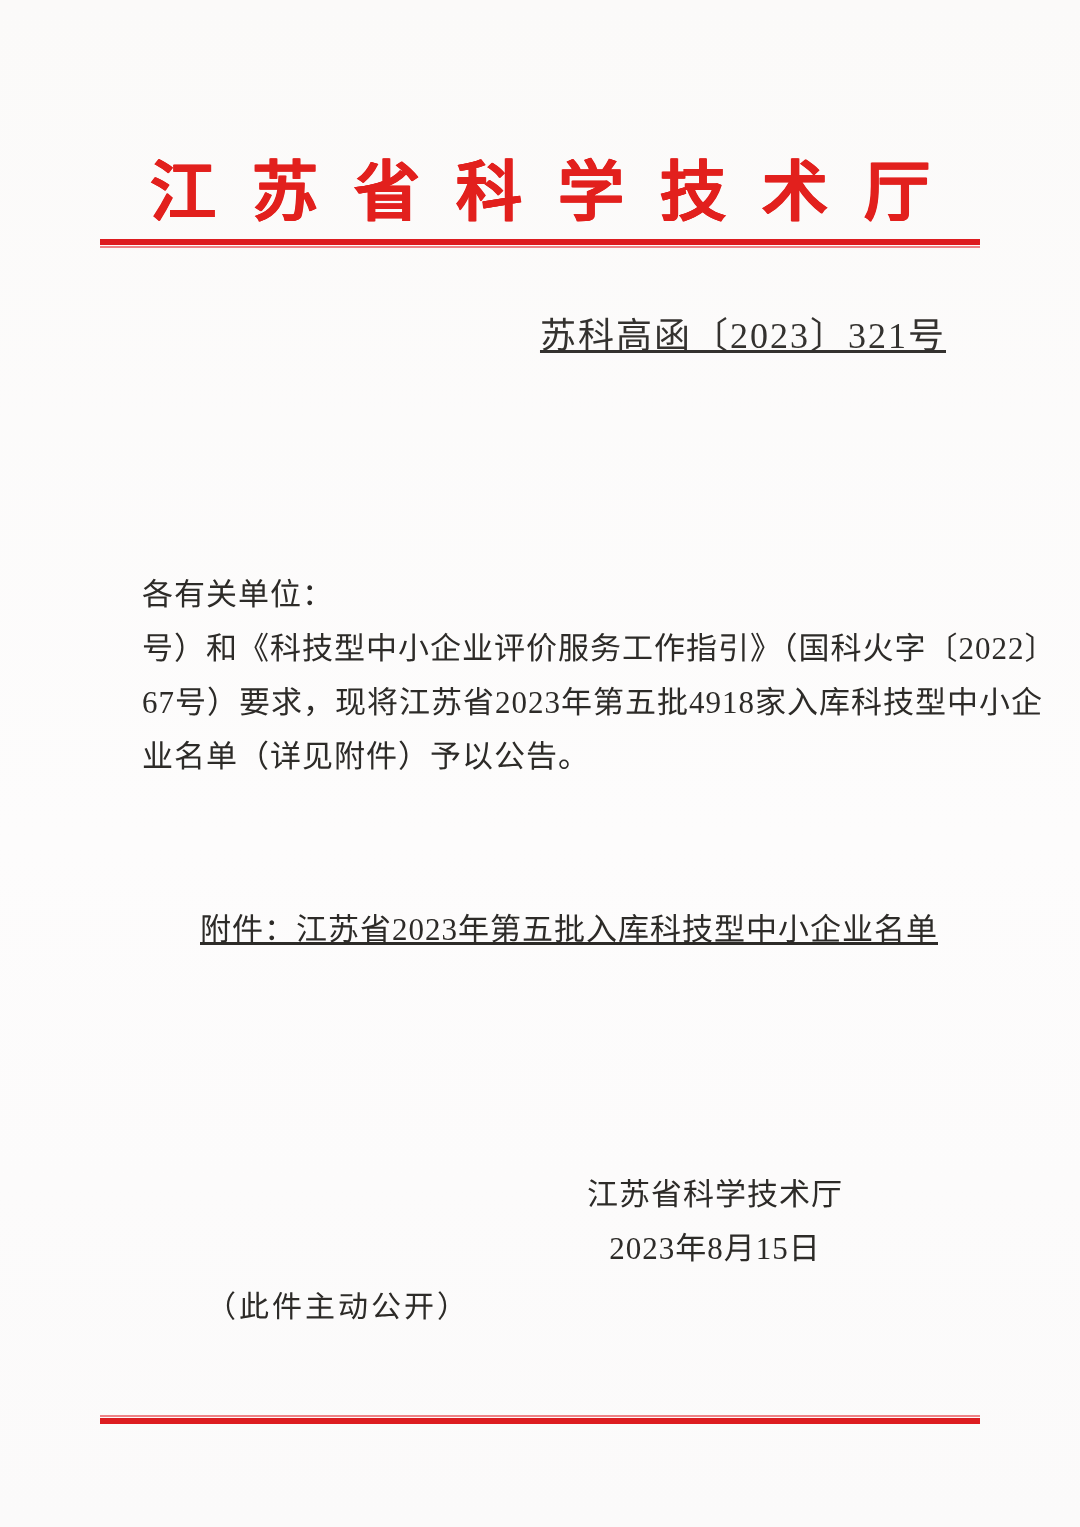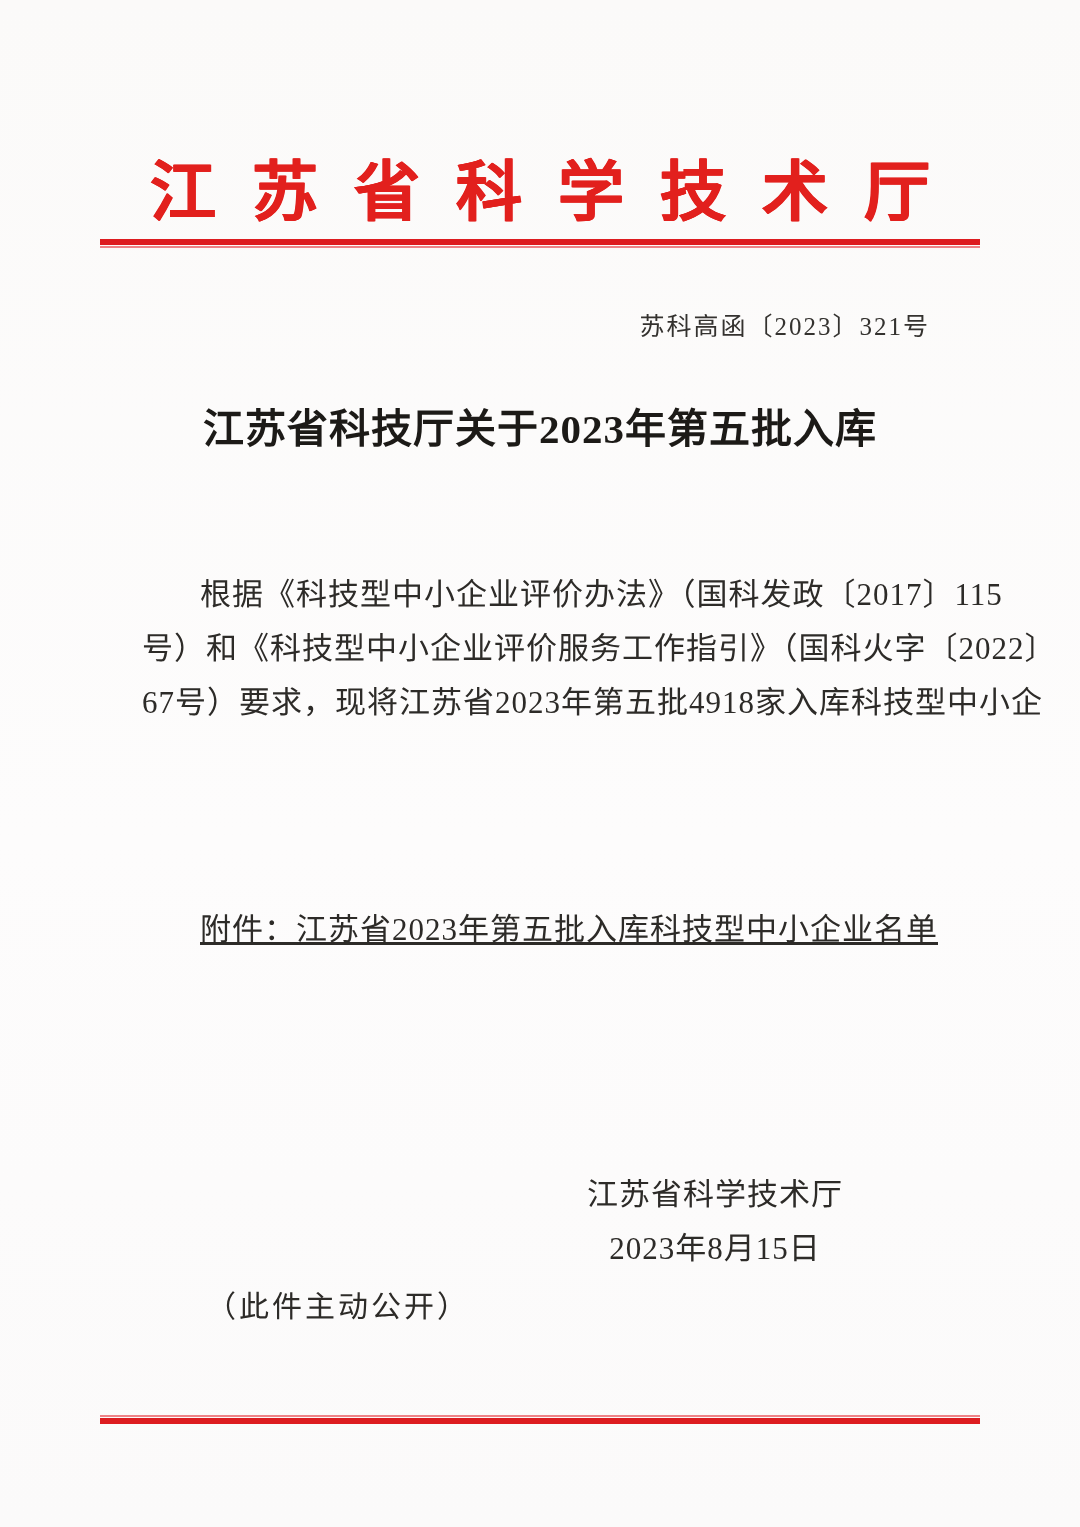--- a/index.html
+++ b/index.html
@@ -40,25 +40,26 @@
   .rule-top .thick { height: 6px; background: #dd1c20; }
   .rule-top .thin  { height: 2px; background: #ee8286; margin-top: 1px; }
   .rule-bottom { top: 1415px; }
   .rule-bottom .thin  { height: 2px; background: #ee8286; margin-bottom: 1px; }
   .rule-bottom .thick { height: 6px; background: #dd1c20; }
 
   
   .doc-number {
     position: absolute;
     top: 306px;
-    right: 150px;
-    font-size: 25px;
+    right: 134px;
+    font-size: 36px;
     letter-spacing: 2px;
     color: #34322f;
     white-space: nowrap;
+    text-decoration: underline;
   }
 
   
   .doc-title {
     position: absolute;
     top: 396px;
     left: 0;
     right: 0;
     text-align: center;
     font-size: 41px;
@@ -128,27 +129,27 @@
   <div class="org-name">江苏省科学技术厅</div>
 
   <div class="rule rule-top">
     <div class="thick"></div>
     <div class="thin"></div>
   </div>
 
   <div class="doc-number">苏科高函〔2023〕321号</div>
 
   <div class="doc-title">
-    <div>江苏省科技厅关于2023年第五批入库</div>
   </div>
 
   <div class="body-text">
-    <div class="line indent">根据《科技型中小企业评价办法》（国科发政〔2017〕115</div>
+    <div class="line">各有关单位：</div>
     <div class="line">号）和《科技型中小企业评价服务工作指引》（国科火字〔2022〕</div>
     <div class="line">67号）要求，现将江苏省2023年第五批4918家入库科技型中小企</div>
+    <div class="line">业名单（详见附件）予以公告。</div>
   </div>
 
   <div class="attachment-line">附件：江苏省2023年第五批入库科技型中小企业名单</div>
 
   <div class="sign-block">
     <div>江苏省科学技术厅</div>
     <div>2023年8月15日</div>
   </div>
 
   <div class="disclosure-note">（此件主动公开）</div>

